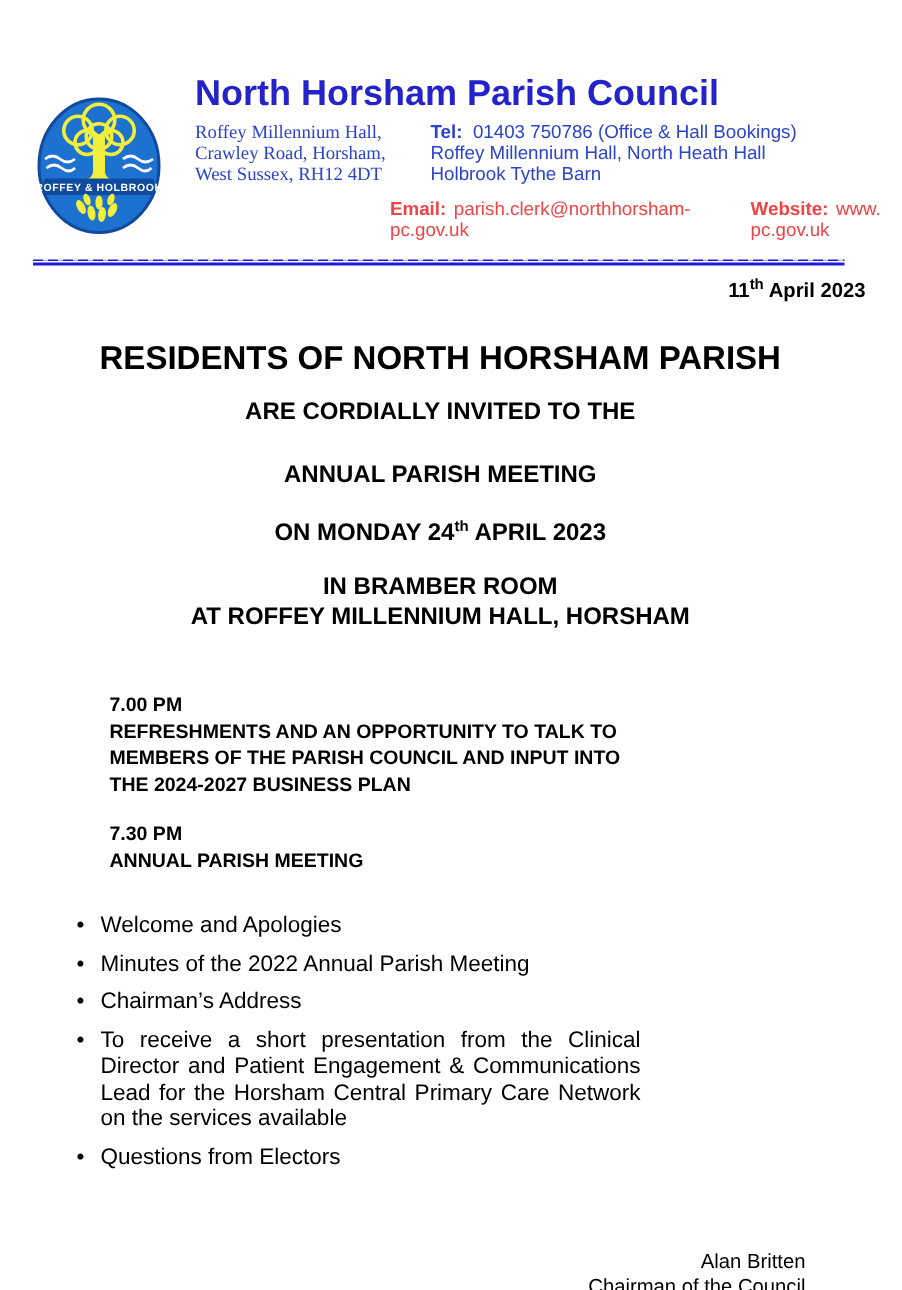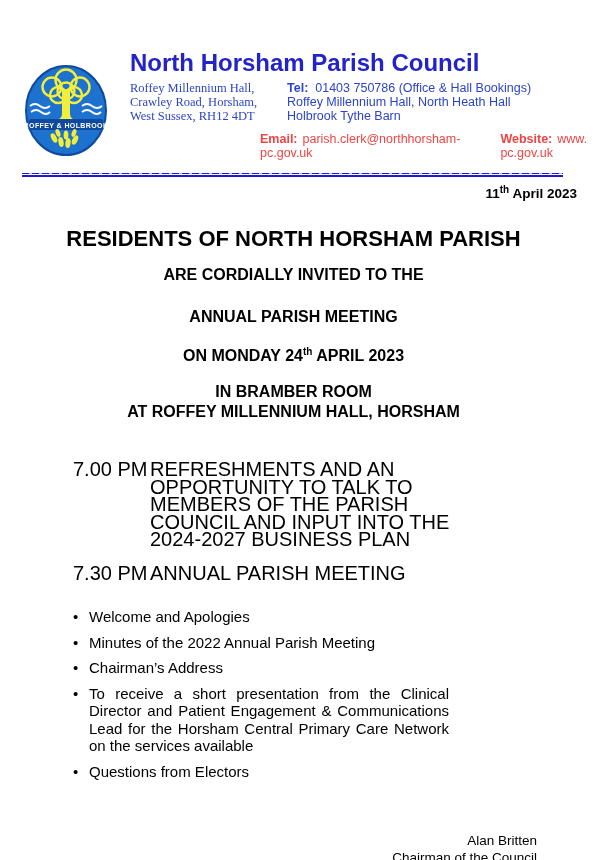--- a/index.html
+++ b/index.html
@@ -31,27 +31,27 @@
   
   .h-main { margin-top:25px; text-align:center; font-weight:bold; font-size:22px; line-height:24px; }
   .h-sub { text-align:center; font-weight:bold; font-size:16px; line-height:20px; }
   .h-sub.l1 { margin-top:14px; }
   .h-sub.l2 { margin-top:22px; }
   .h-sub.l3 { margin-top:19px; }
   .h-sub.l45 { margin-top:16px; }
 
   
   .agenda { margin-top:39px; margin-left:73px; }
-  .agenda-row { display:flex; font-weight:normal; font-size:20px; line-height:17.5px; }
+  .agenda-row { display:flex; font-weight:bold; font-size:13px; line-height:17.5px;flex-direction:column; }
   .agenda-row + .agenda-row { margin-top:16px; }
   .agenda-time { width:77px; flex:none; }
   .agenda-desc { width:350px; }
 
   
-  .bullets { margin-top:26px; padding-left:89px; list-style:none; }
+  .bullets { margin-top:26px; padding-left:67px; list-style:none; }
   .bullets li { position:relative; width:360px; font-size:15px; line-height:17.5px; margin-bottom:8px; }
   .bullets li::before { content:"\2022"; position:absolute; left:-16px; top:0; }
   .bullets li.justify { text-align:justify; }
 
   
   .signature { margin-top:52px; padding-right:50px; text-align:right; font-size:13.5px; line-height:17px; }
 </style>
 </head>
 <body>
 

